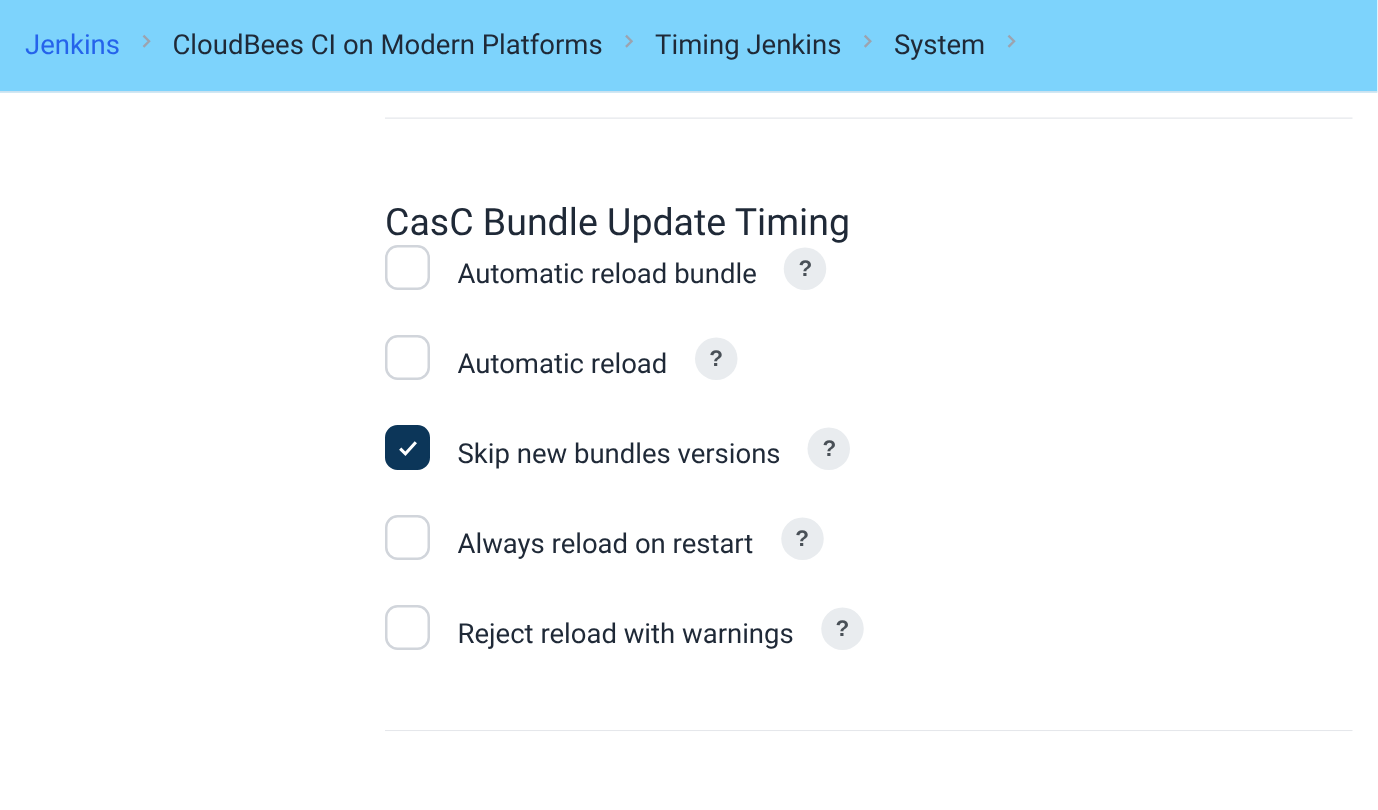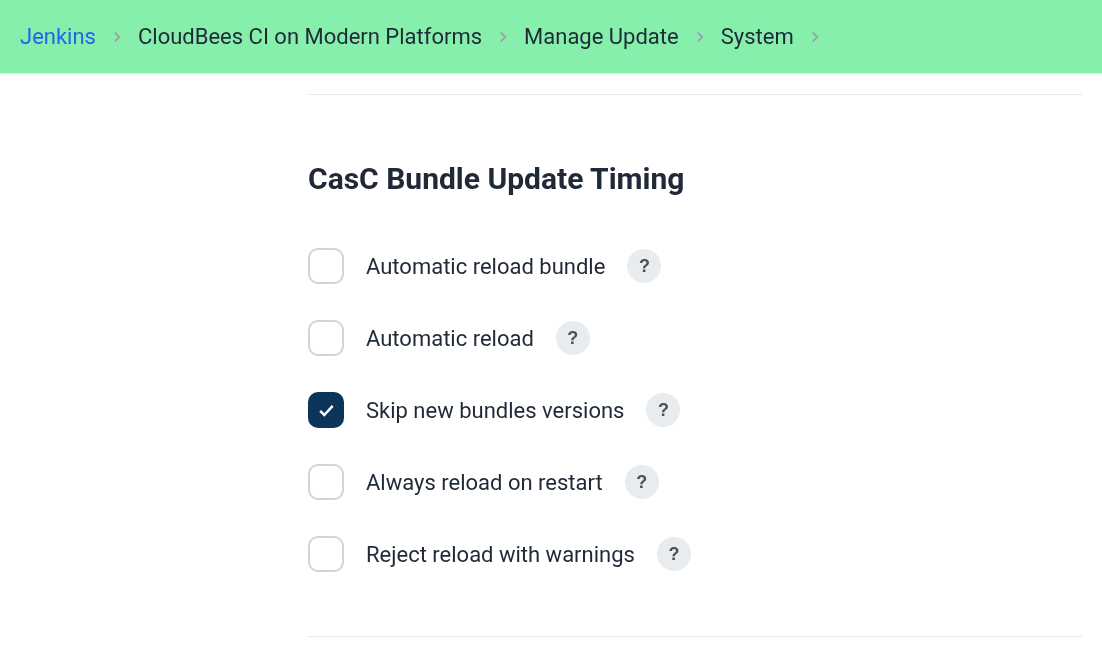--- a/index.html
+++ b/index.html
@@ -6,24 +6,24 @@
       margin: 0;
       padding: 0;
       box-sizing: border-box;
     }
     body {
       font-family: -apple-system, BlinkMacSystemFont, "Segoe UI", Roboto, "Helvetica Neue", Arial, sans-serif;
       background: #fff;
       color: #1f2937;
     }
     .breadcrumb {
-      background: #86efac;
+      background: #7dd3fc;
       padding: 24px 20px;
       display: flex;
-      align-items: center;
+      align-items: flex-start;
       gap: 12px;
       font-size: 22px;
       border-bottom: 1px solid #e5e7eb;
     }
     .breadcrumb a {
       color: #1f2937;
       text-decoration: none;
     }
     .breadcrumb a.first {
       color: #2563eb;
@@ -40,33 +40,32 @@
     .content {
       padding-left: 308px;
       padding-right: 20px;
     }
     .divider {
       border-top: 1px solid #e5e7eb;
       margin-top: 20px;
     }
     .section-title {
       font-size: 30px;
-      font-weight: 700;
+      font-weight: 400;
       margin-top: 66px;
-      margin-bottom: 52px;
       color: #1f2937;
     }
     .option-list {
       display: flex;
       flex-direction: column;
       gap: 36px;
     }
     .option-row {
       display: flex;
-      align-items: center;
+      align-items: flex-end;
       gap: 22px;
     }
     .checkbox {
       width: 36px;
       height: 36px;
       border: 2.5px solid #d1d5db;
       border-radius: 10px;
       background: #fff;
       cursor: pointer;
       display: flex;
@@ -119,21 +118,21 @@
     <svg viewBox="0 0 24 24" fill="none" stroke="currentColor" stroke-width="2.5">
         <polyline points="9 18 15 12 9 6"></polyline>
       </svg>
   </span>
   <a href="#">CloudBees CI on Modern Platforms</a>
   <span class="breadcrumb-chevron">
     <svg viewBox="0 0 24 24" fill="none" stroke="currentColor" stroke-width="2.5">
         <polyline points="9 18 15 12 9 6"></polyline>
       </svg>
   </span>
-  <a href="#">Manage Update</a>
+  <a href="#">Timing Jenkins</a>
   <span class="breadcrumb-chevron">
     <svg viewBox="0 0 24 24" fill="none" stroke="currentColor" stroke-width="2.5">
         <polyline points="9 18 15 12 9 6"></polyline>
       </svg>
   </span>
   <a href="#">System</a>
   <span class="breadcrumb-chevron">
     <svg viewBox="0 0 24 24" fill="none" stroke="currentColor" stroke-width="2.5">
         <polyline points="9 18 15 12 9 6"></polyline>
       </svg>

